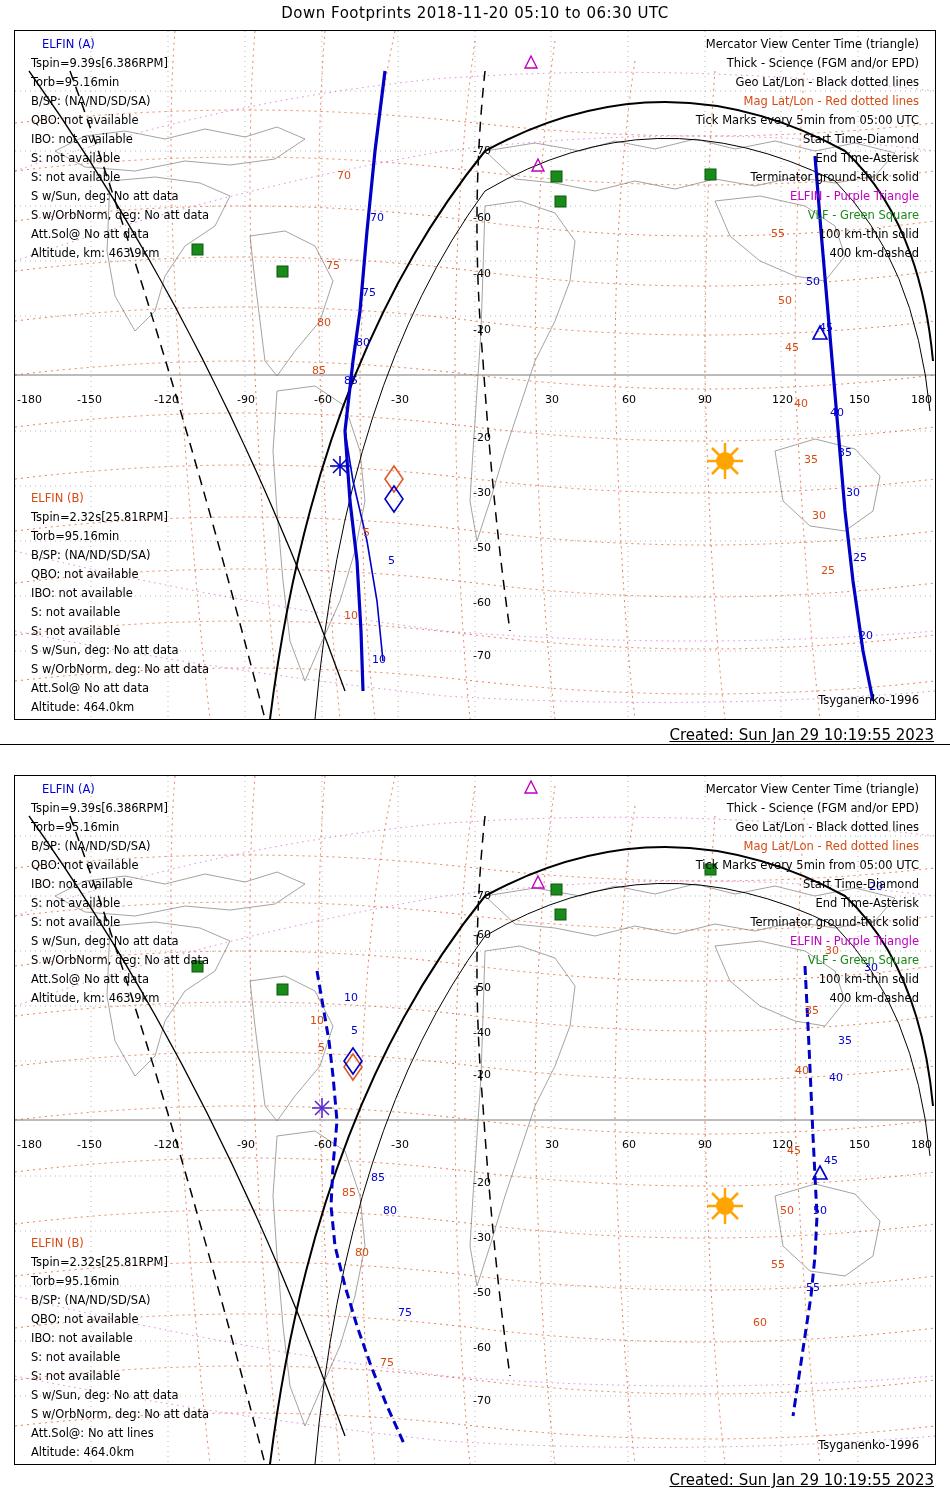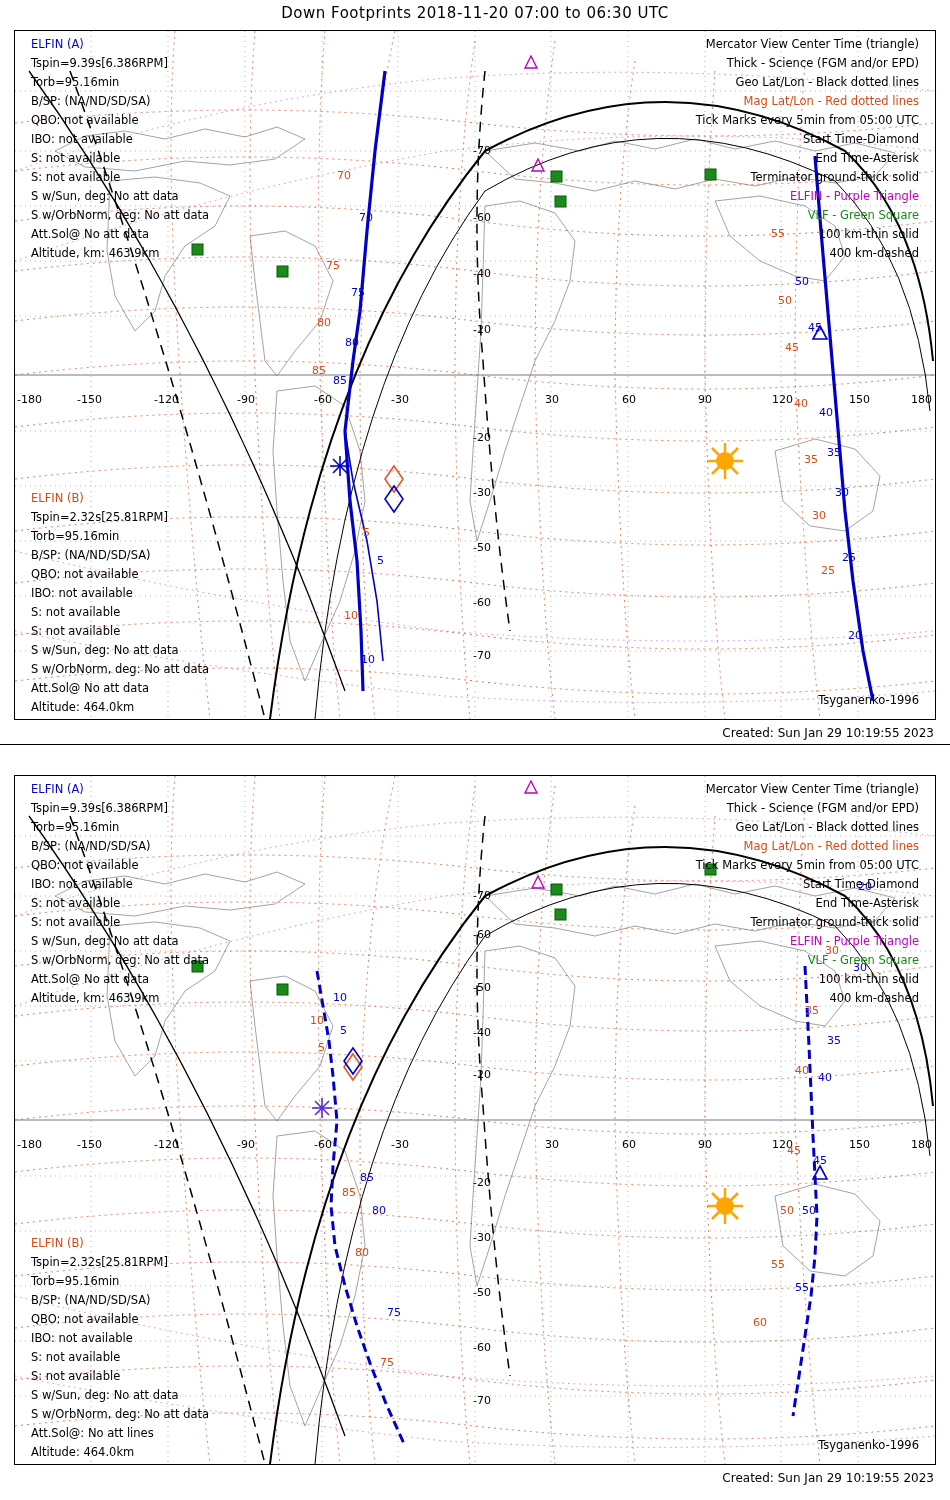--- a/index.html
+++ b/index.html
@@ -3,35 +3,35 @@
 <meta charset="utf-8">
 <style>
   html,body{margin:0;padding:0;background:#fff;}
   body{width:950px;height:1500px;font-family:"DejaVu Sans",sans-serif;color:#000;}
   .panel{position:relative;width:950px;height:744px;overflow:hidden;}
   .panel2{border-top:1px solid #000;}
   .title{position:absolute;left:0;right:0;top:4px;text-align:center;font-size:15px;letter-spacing:.5px;color:#000;}
   .plotbox{position:absolute;left:14px;top:30px;width:922px;height:690px;border:1px solid #000;box-sizing:border-box;overflow:hidden;background:#fff;}
   .map-svg{position:absolute;left:0;top:0;}
   .txt{position:absolute;font-size:11.5px;white-space:pre;line-height:19px;font-family:"DejaVu Sans",sans-serif;}
-  .blue{color:#0000d0;}
+  .blue{color:#0000d0;margin-left:11px;}
   .red{color:#d64b14;}
   .black{color:#000;}
   .green{color:#1a8a1a;}
   .magenta{color:#c000c0;}
   .leftblk{left:16px;}
   .rightblk{right:16px;text-align:right;}
   .lbl{position:absolute;font-size:11px;white-space:pre;}
-  .footer{position:absolute;font-size:12px;}
+  .footer{position:absolute;font-size:15px;text-decoration:underline;}
 </style>
 </head>
 <body>
 
 <div class="panel">
-  <div class="title">Down Footprints 2018-11-20 07:00 to 06:30 UTC</div>
+  <div class="title">Down Footprints 2018-11-20 05:10 to 06:30 UTC</div>
   <div class="plotbox">
 
     <svg class="map-svg" width="920" height="688" viewBox="0 0 920 688">
       <defs>
         <g id="coast1">
 
           <path d="M40,120 L70,105 L110,100 L150,108 L190,98 L230,106 L262,96 L290,108 L260,128 L215,134 L170,130 L120,140 L70,136 Z"></path>
           <path d="M95,150 L140,146 L185,152 L215,165 L200,195 L170,215 L150,245 L140,280 L120,300 L100,265 L92,220 Z"></path>
           <path d="M235,205 L270,200 L300,215 L318,250 L305,290 L280,320 L262,345 L250,330 L245,290 L240,250 Z"></path>
           <path d="M262,360 L300,355 L330,375 L345,420 L350,470 L340,520 L325,570 L305,615 L290,650 L275,610 L268,550 L262,480 L258,420 Z"></path>

